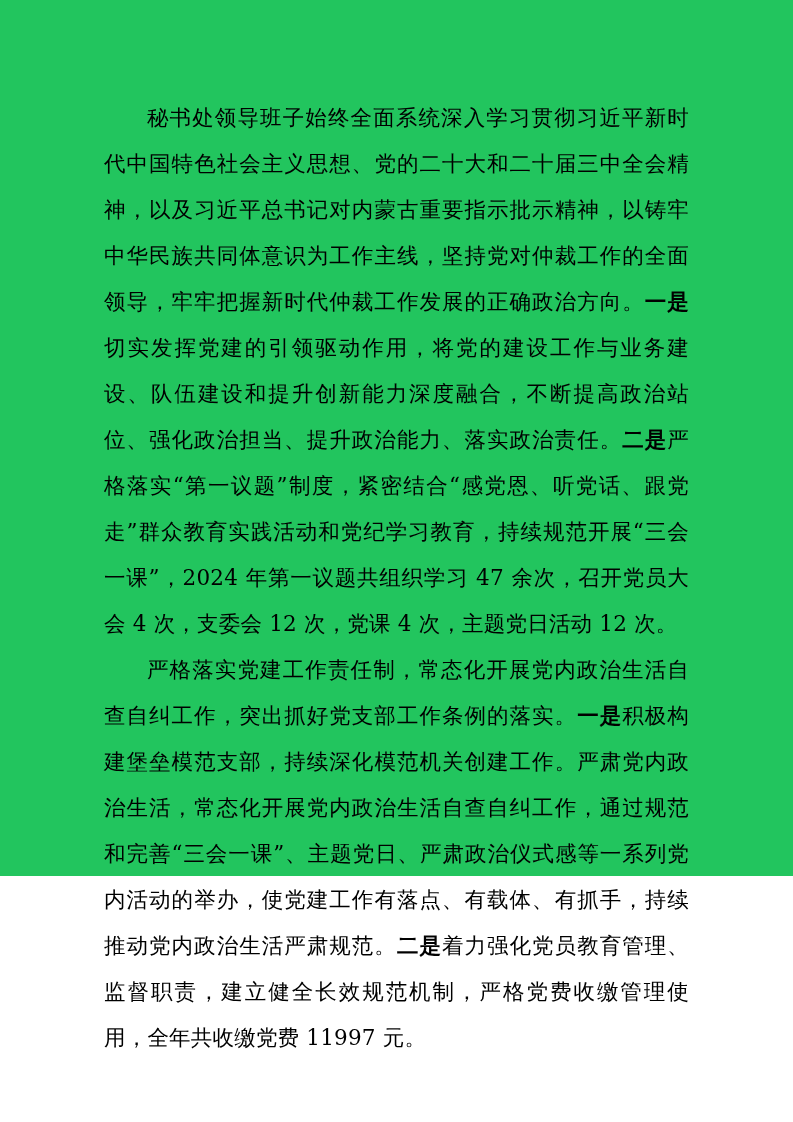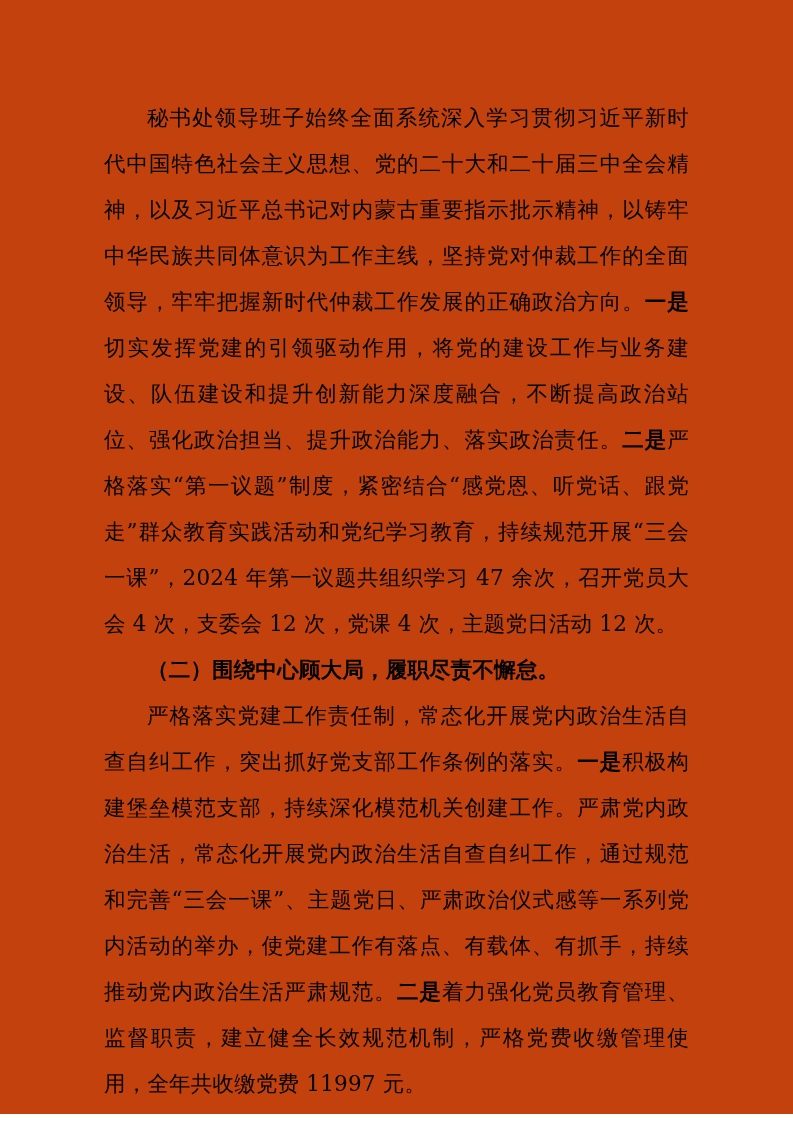--- a/index.html
+++ b/index.html
@@ -9,24 +9,24 @@
   }
   body {
     width: 793px;
     height: 1122px;
     font-family: "DejaVu Serif", "Liberation Serif", serif;
     color: #000000;
   }
   .page {
     position: relative;
     width: 793px;
-    height: 1114px;
+    height: 876px;
     box-sizing: border-box;
     padding: 95px 104px 80px 104px;
-    background: #c2410c;
+    background: #22c55e;
   }
   .doc-body {
     font-size: 21.5px;
     line-height: 46px;
     text-align: justify;
     text-justify: inter-ideograph;
     letter-spacing: 0.2px;
   }
   p {
     margin: 0;
@@ -39,16 +39,15 @@
   .b {
     font-weight: bold;
   }
 </style>
 </head>
 <body>
 
 <div class="page">
   <div class="doc-body" id="doc-body">
       <p><span>秘书处领导班子始终全面系统深入学习贯彻习近平新时代中国特色社会主义思想、党的二十大和二十届三中全会精神，以及习近平总书记对内蒙古重要指示批示精神，以铸牢中华民族共同体意识为工作主线，坚持党对仲裁工作的全面领导，牢牢把握新时代仲裁工作发展的正确政治方向。</span><span class="b">一是</span><span>切实发挥党建的引领驱动作用，将党的建设工作与业务建设、队伍建设和提升创新能力深度融合，不断提高政治站位、强化政治担当、提升政治能力、落实政治责任。</span><span class="b">二是</span><span>严格落实“第一议题”制度，紧密结合“感党恩、听党话、跟党走”群众教育实践活动和党纪学习教育，持续规范开展“三会一课”，2024 年第一议题共组织学习 47 余次，召开党员大会 4 次，支委会 12 次，党课 4 次，主题党日活动 12 次。</span></p>
-      <p class="heading"><span class="b">（二）围绕中心顾大局，履职尽责不懈怠。</span></p>
       <p><span>严格落实党建工作责任制，常态化开展党内政治生活自查自纠工作，突出抓好党支部工作条例的落实。</span><span class="b">一是</span><span>积极构建堡垒模范支部，持续深化模范机关创建工作。严肃党内政治生活，常态化开展党内政治生活自查自纠工作，通过规范和完善“三会一课”、主题党日、严肃政治仪式感等一系列党内活动的举办，使党建工作有落点、有载体、有抓手，持续推动党内政治生活严肃规范。</span><span class="b">二是</span><span>着力强化党员教育管理、监督职责，建立健全长效规范机制，严格党费收缴管理使用，全年共收缴党费 11997 元。</span></p>
     </div>
 </div>
 
 </body></html>

